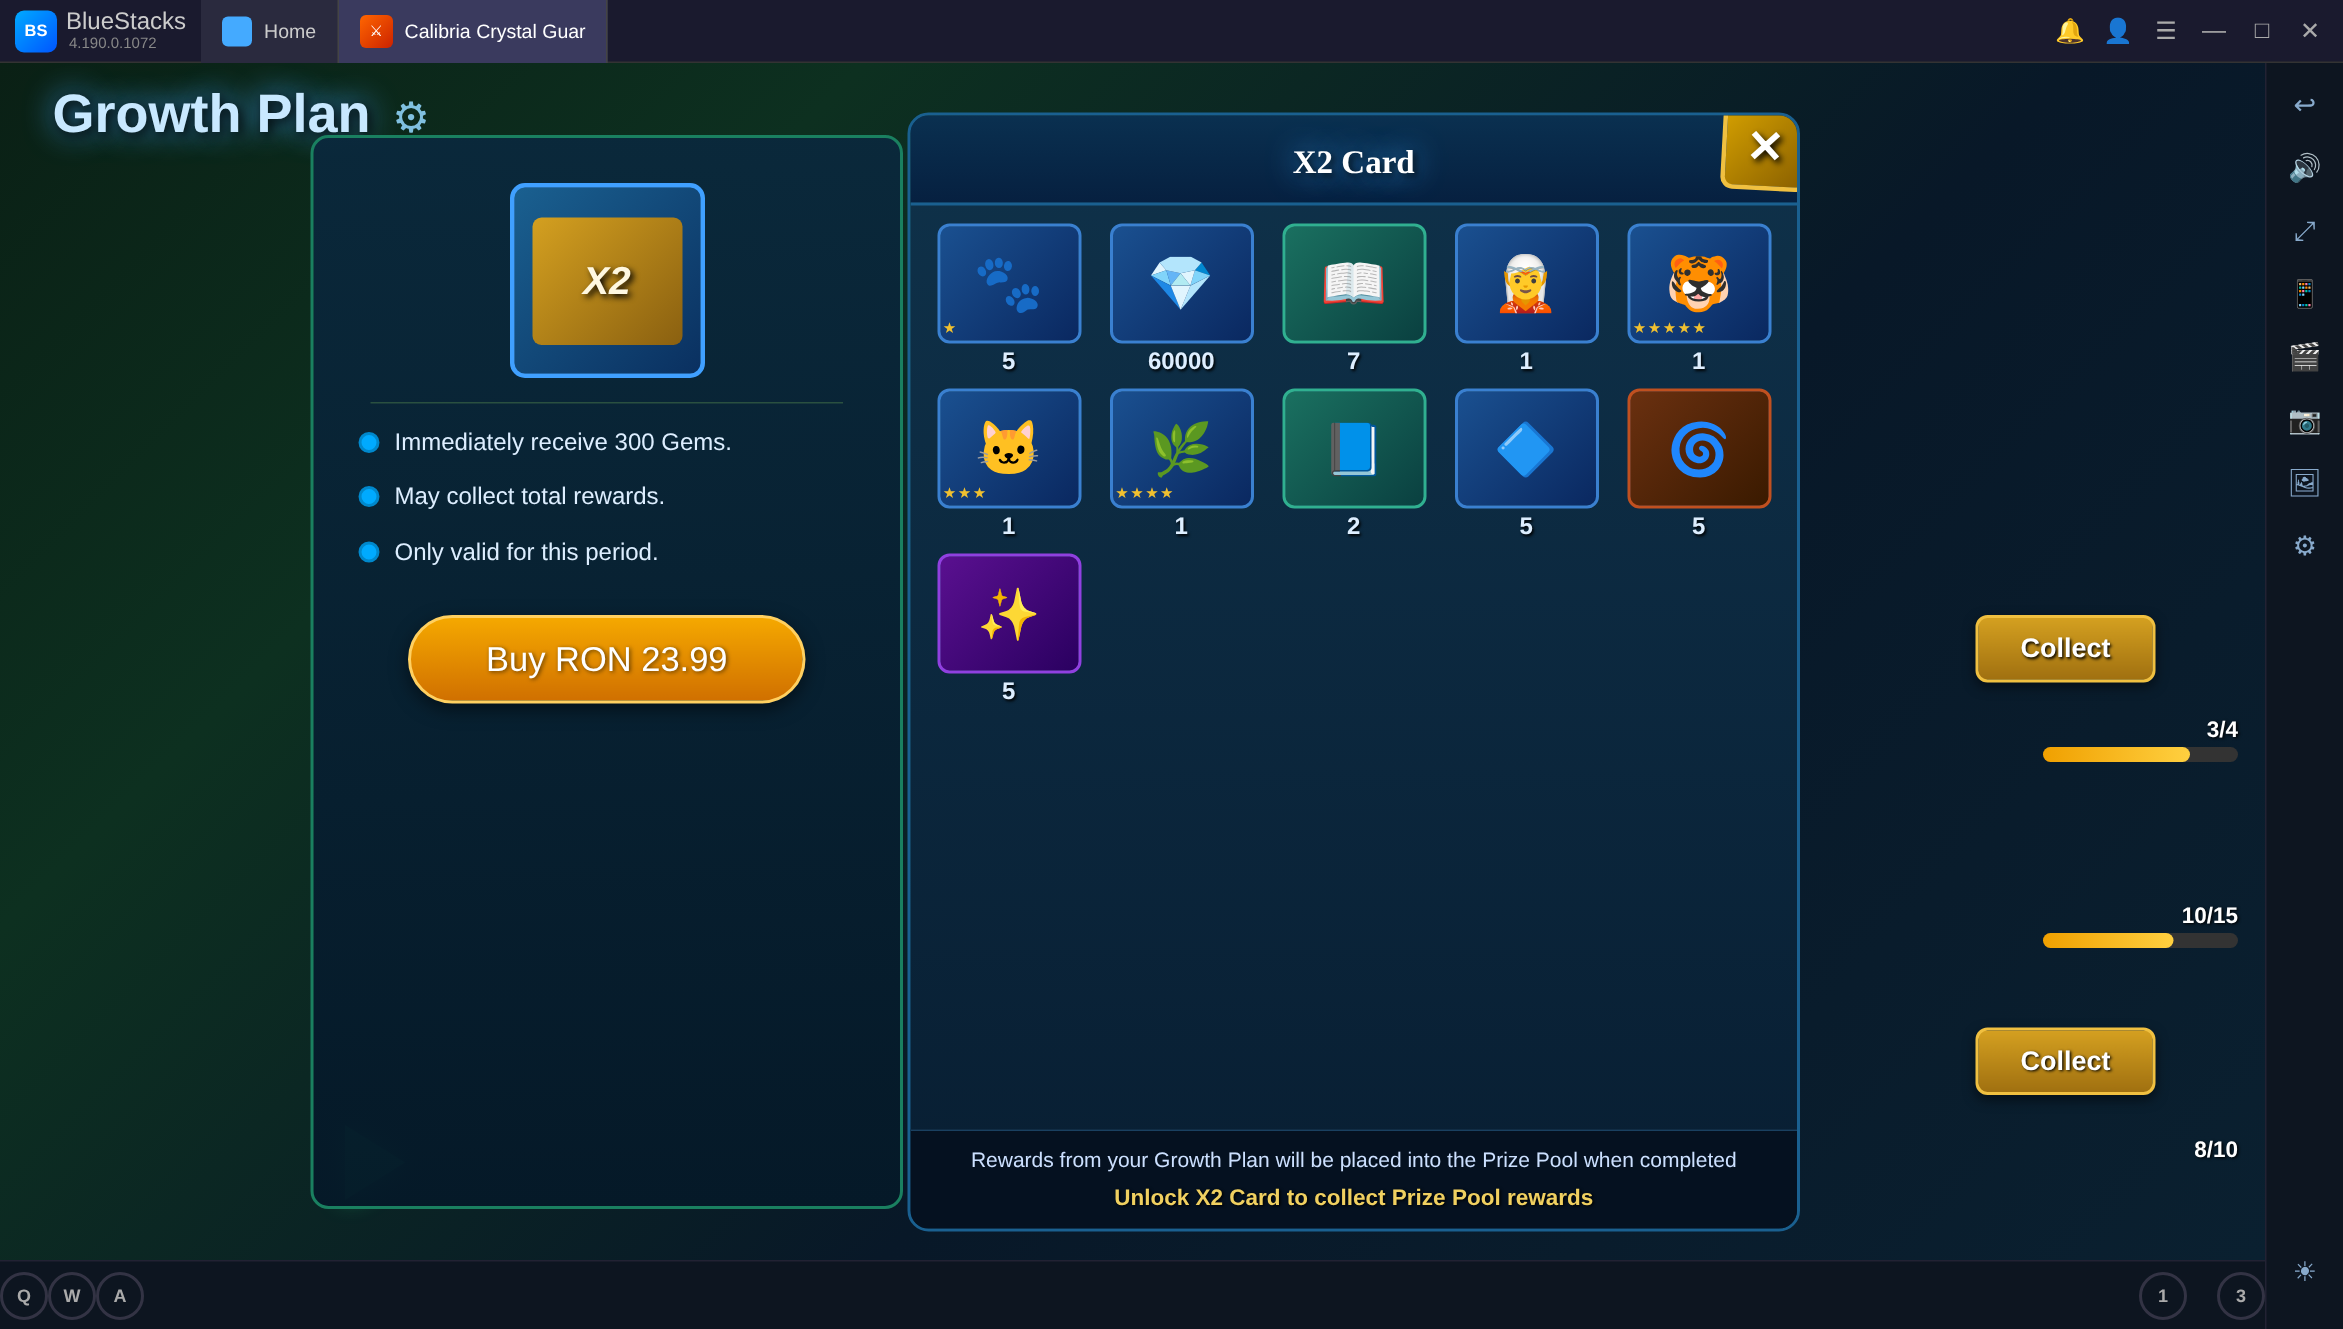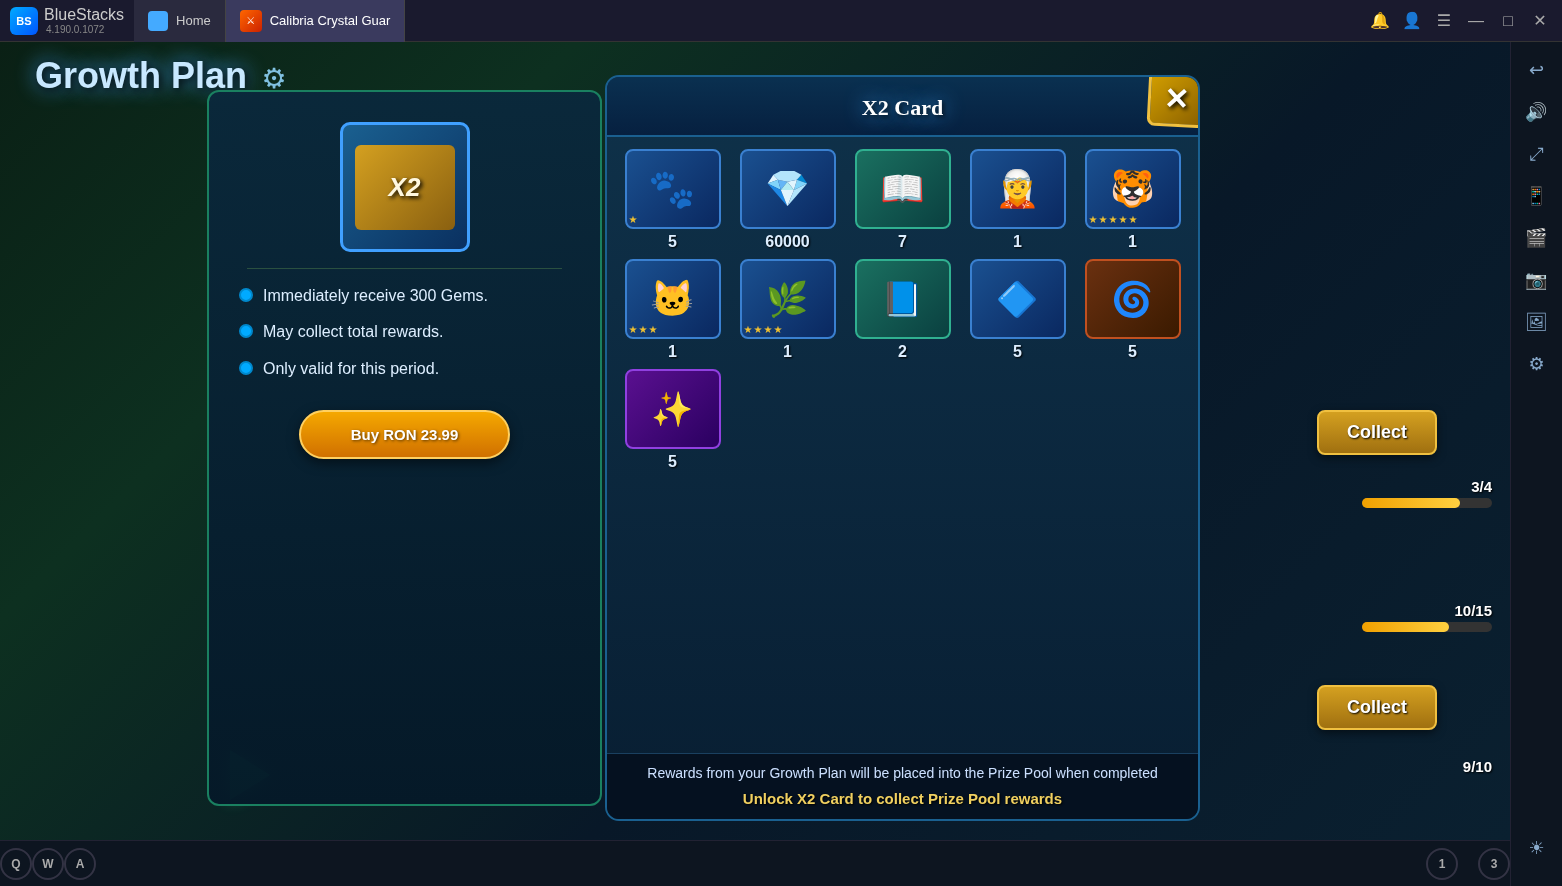--- a/index.html
+++ b/index.html
@@ -298,22 +298,22 @@
       flex-shrink: 0;
       margin-top: 3px;
     }
 
     .buy-btn {
       margin-top: auto;
       background: linear-gradient(180deg, #f5a800, #d07000);
       border: 2px solid #ffd060;
       border-radius: 30px;
       color: white;
-      font-size: 15px;
-      font-weight: bold;
+      font-size: 23px;
+      font-weight: normal;
       padding: 14px 50px;
       cursor: pointer;
       text-shadow: 1px 1px 3px rgba(0,0,0,0.6);
       box-shadow: 0 4px 12px rgba(0,0,0,0.5);
     }
 
     
     .main-modal {
       position: absolute;
       top: 75px;
@@ -581,21 +581,21 @@
 </div>
 
 <div style="position:absolute;top:602px;right:70px;z-index:55;text-align:right;">
   <div class="progress-label">10/15</div>
   <div class="progress-bar-container">
     <div class="progress-bar-fill" style="width:67%;"></div>
   </div>
 </div>
 
 <div style="position:absolute;top:758px;right:70px;z-index:55;text-align:right;">
-  <div class="progress-label">9/10</div>
+  <div class="progress-label">8/10</div>
 </div>
 
 <div class="left-panel">
   <div class="x2-card-image">
     <div class="x2-card-inner">
       <span style="font-size:26px;font-weight:900;font-style:italic;">X2</span>
     </div>
 
   </div>
 

